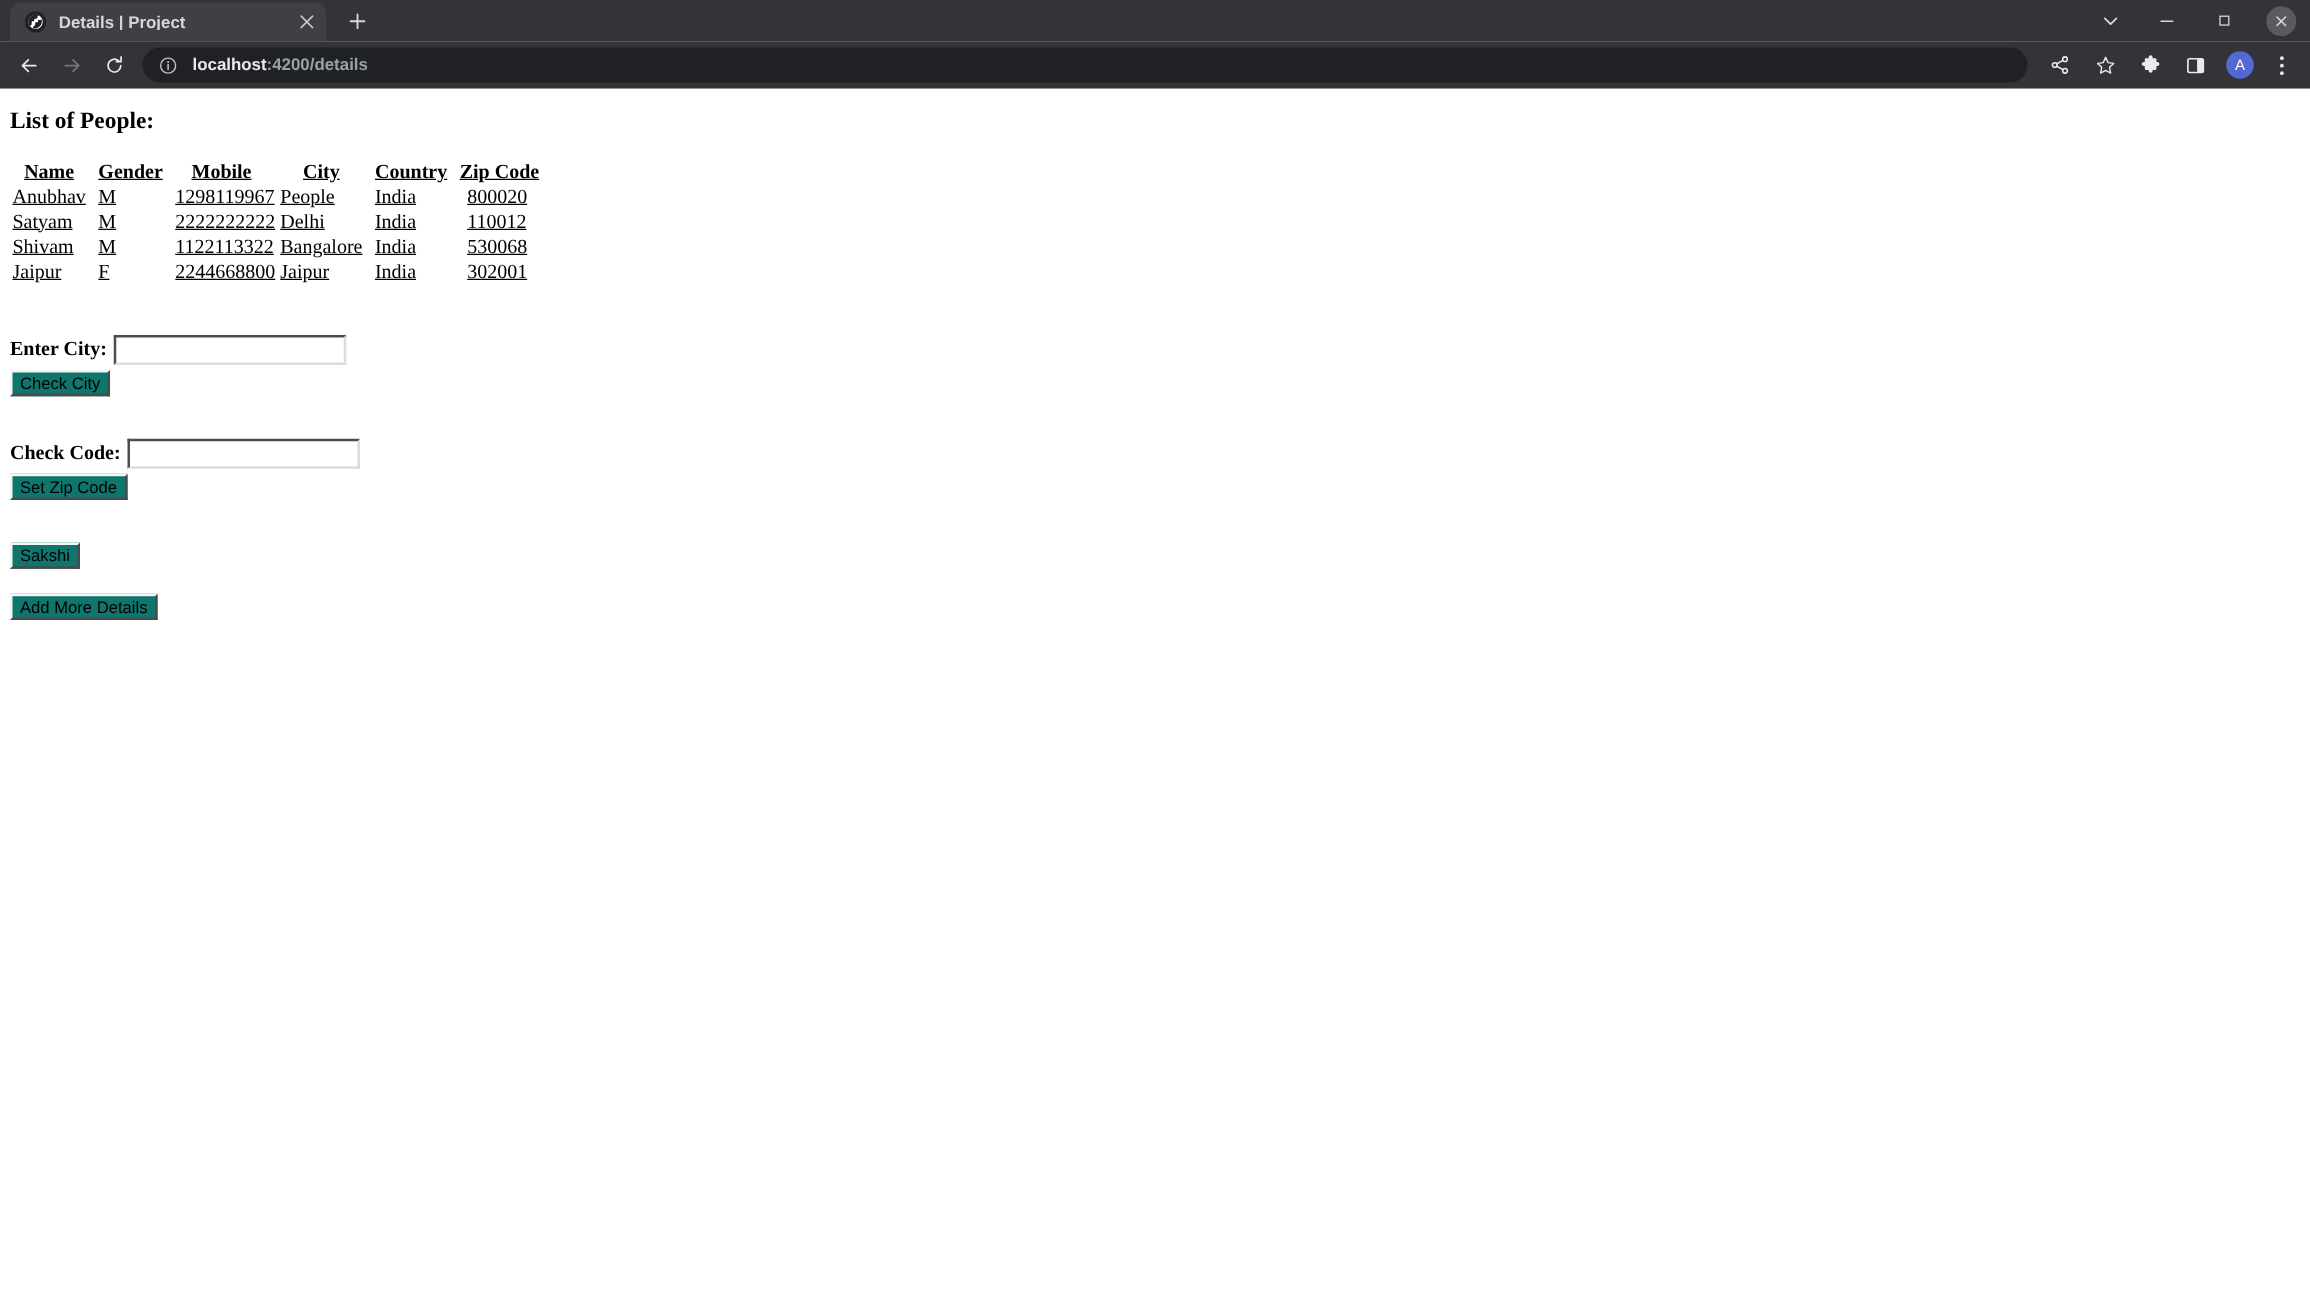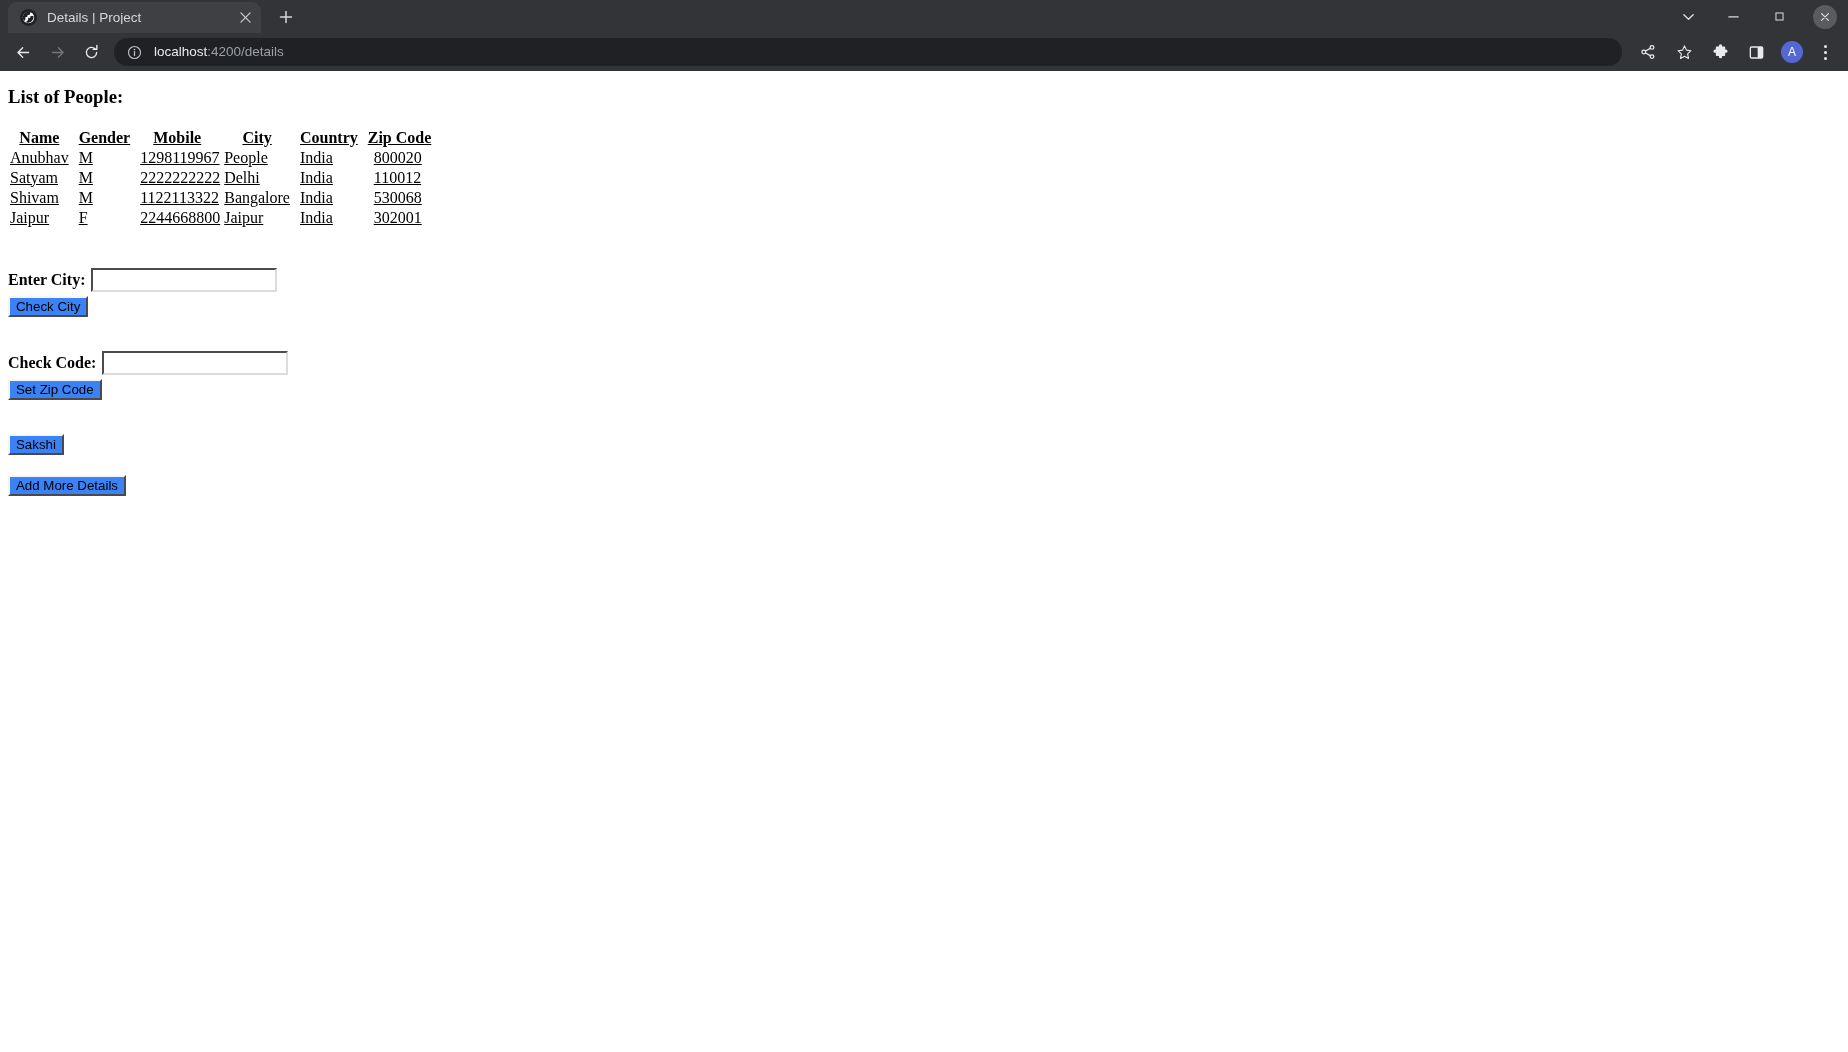--- a/index.html
+++ b/index.html
@@ -38,20 +38,21 @@
     height: 31px;
     width: 253px;
     margin-left: 8px;
     background: #3f4044;
     border-radius: 9px 9px 0 0;
     display: flex;
     align-items: center;
     padding: 0 6px 0 12px;
     box-sizing: border-box;
     position: relative;
+    font-weight: bold;
   }
   .tab-favicon {
     width: 17px;
     height: 17px;
     border-radius: 50%;
     background: #202124;
     display: flex;
     align-items: center;
     justify-content: center;
     flex: 0 0 auto;
@@ -137,20 +138,21 @@
     flex: 1 1 auto;
     height: 28px;
     background: #202124;
     border-radius: 14px;
     display: flex;
     align-items: center;
     padding: 0 12px;
     margin: 0 8px 0 6px;
     box-sizing: border-box;
     min-width: 0;
+    font-weight: bold;
   }
   .omni-info {
     width: 16px; height: 16px;
     flex: 0 0 auto;
     margin-right: 12px;
     color: #bdc1c6;
     display:flex; align-items:center; justify-content:center;
   }
   .omni-url {
     font-size: 13.5px;
@@ -264,21 +266,21 @@
     box-sizing: content-box;
     outline: none;
   }
   input.city { width: 178px; }
   input.code { width: 178px; }
 
   button.webbtn {
     font-family: "Liberation Sans", sans-serif;
     font-size: 13.3px;
     color: #000000;
-    background: #3b82f6;
+    background: #0f766e;
     border: 2px outset #dcdcdc;
     border-top-color: #f6f6f6;
     border-left-color: #f6f6f6;
     border-right-color: #9e9e9e;
     border-bottom-color: #9e9e9e;
     padding: 1px 6px;
     line-height: normal;
     cursor: default;
     display: inline-block;
     margin: 0;

